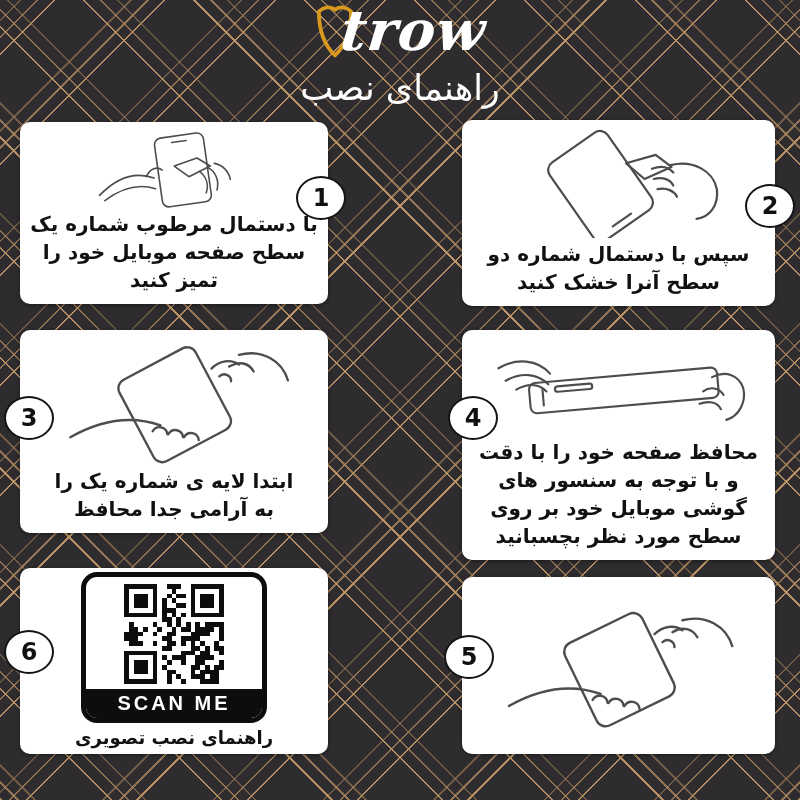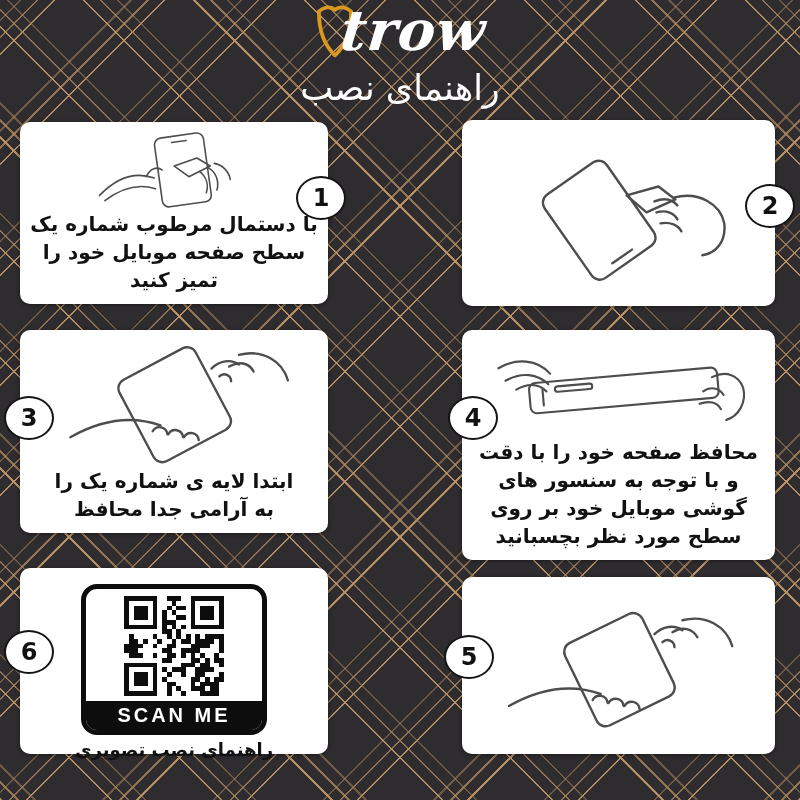--- a/index.html
+++ b/index.html
@@ -55,21 +55,21 @@
     display:flex;align-items:center;justify-content:center;
     font-weight:700;font-size:24px;color:#111;z-index:3;
   }
   #card1 .badge{right:-18px;top:54px;}
   #card2 .badge{right:-20px;top:64px;}
   #card3 .badge{left:-16px;top:66px;}
   #card4 .badge{left:-14px;top:66px;}
   #card5 .badge{left:-18px;top:58px;}
   #card6 .badge{left:-16px;top:62px;}
   .qr-frame{
-    width:176px;margin:16px auto 4px;border:5px solid #0d0d0d;border-radius:16px;
+    width:176px;margin:4px auto 4px;border:5px solid #0d0d0d;border-radius:16px;
     background:#fff;overflow:hidden;flex:0 0 auto;
   }
   #qr{display:block;width:104px;height:100px;margin:7px auto 5px;shape-rendering:crispEdges;}
   .scan-label{
     background:#0d0d0d;color:#ffffff;text-align:center;
     font-family:"Liberation Sans","DejaVu Sans",sans-serif;
     font-weight:700;font-size:20px;line-height:29px;letter-spacing:3px;
   }
   #card6 .caption{font-size:18px;padding-bottom:6px;line-height:1.2;}
 </style>
@@ -122,20 +122,22 @@
             <line x1="106" y1="106" x2="130" y2="106"></line>
           </g>
           <path d="M148 38 l32 -9 l17 13 l-29 13 z"></path>
           <path d="M196 40 C220 34 242 46 246 66 C248 84 238 96 224 98"></path>
           <path d="M176 44 C186 40 194 42 199 48"></path>
           <path d="M178 55 C188 52 196 56 199 62"></path>
           <path d="M182 66 C192 64 200 68 203 74"></path>
         </g>
       </svg>
     </div>
+    <div class="caption">سپس با دستمال شماره دو
+سطح آنرا خشک کنید</div>
   </div>
 
   <div class="card" id="card3">
     <div class="badge">3</div>
     <div class="illus">
       <svg viewBox="0 0 280 128">
         <g class="line-art">
           <g transform="rotate(-28 140 66)">
             <rect x="96" y="20" width="88" height="94" rx="10"></rect>
           </g>

